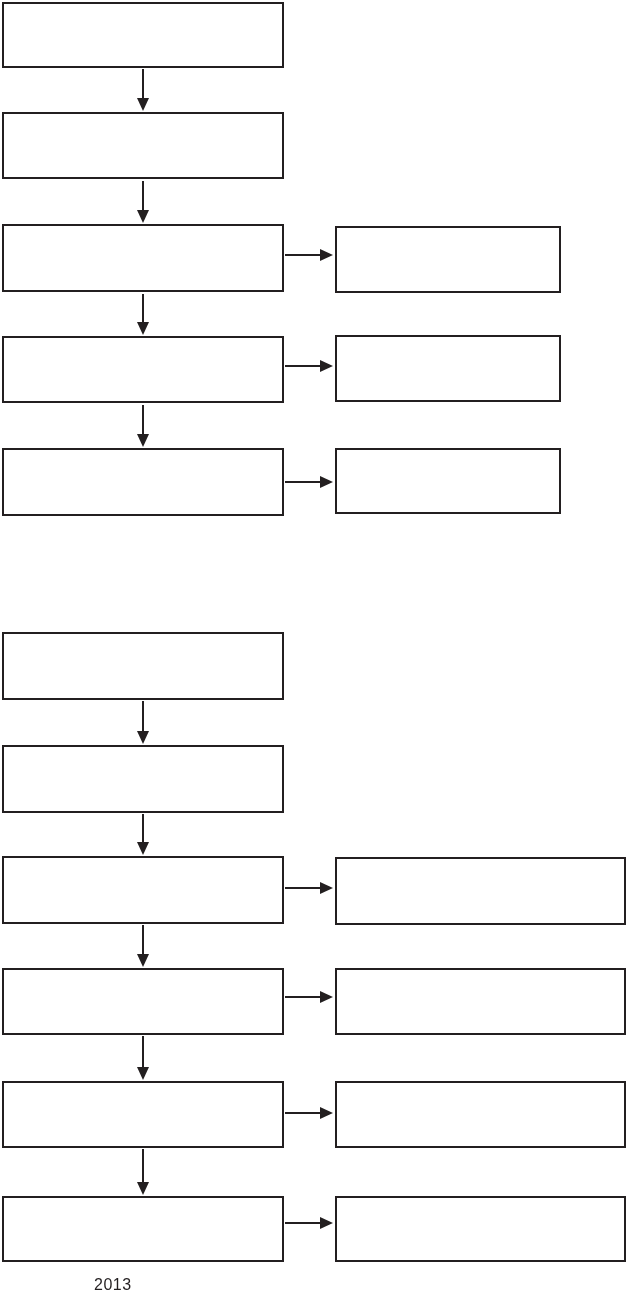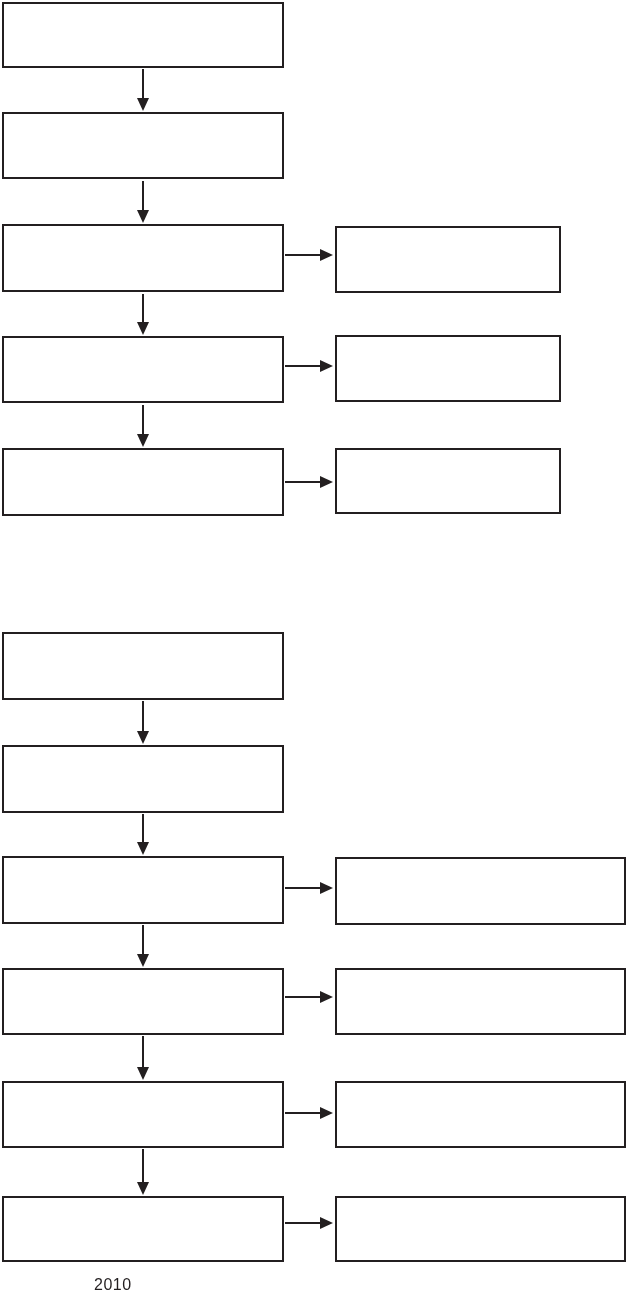--- a/index.html
+++ b/index.html
@@ -220,15 +220,15 @@
       <div class="shaft"></div>
       <div class="head"></div>
     </div>
 
     <div class="box side-colB" style="top:1196px;height:66px">
       <span></span>
     </div>
 
   </div>
 
-  <div class="caption">2010</div>
+  <div class="caption">2013</div>
 
 </div>
 
 </body></html>

